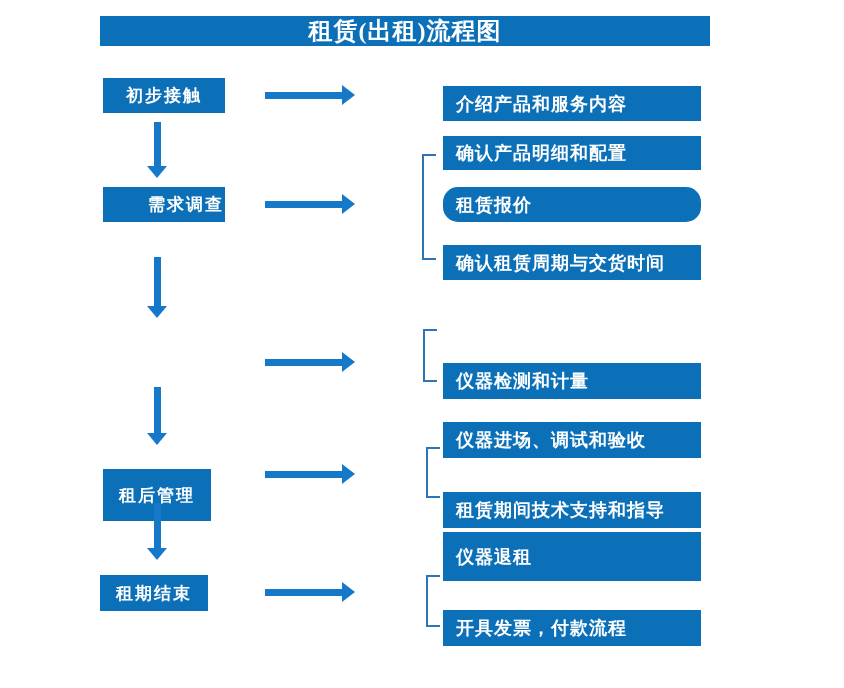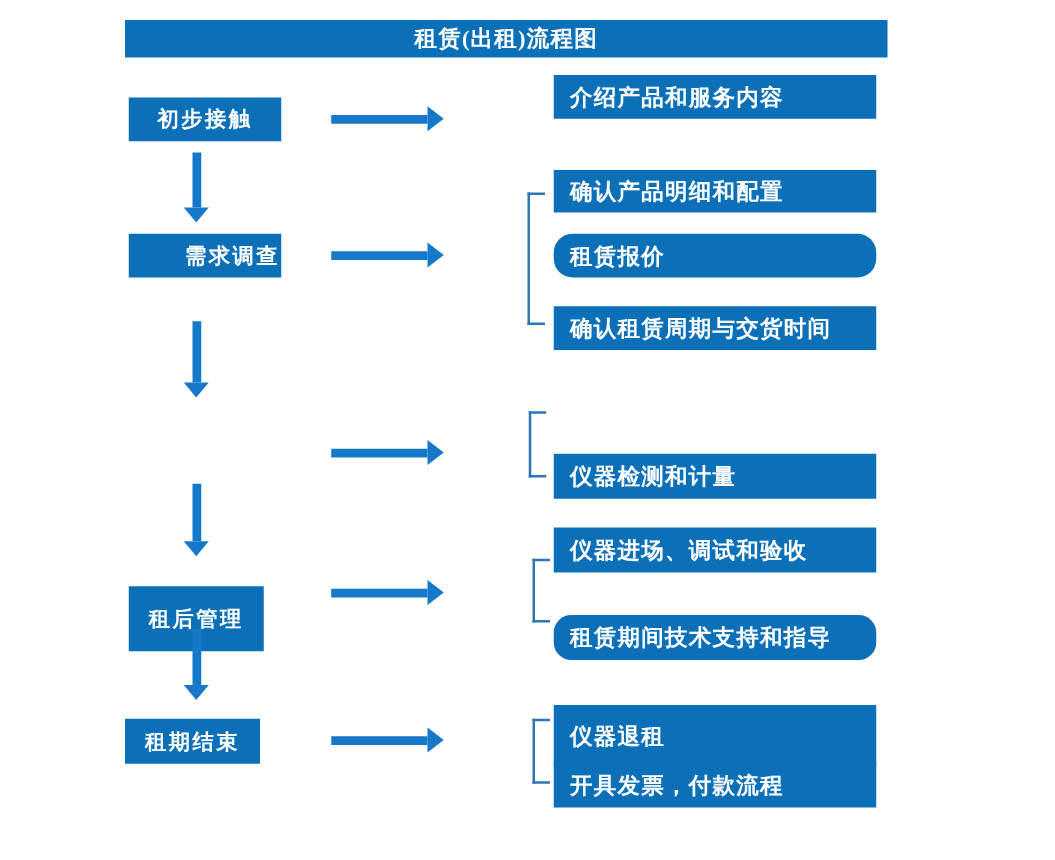--- a/index.html
+++ b/index.html
@@ -19,21 +19,21 @@
     background: #ffffff;
     overflow: hidden;
   }
   .title-bar {
     position: absolute;
     left: 100px; top: 16px;
     width: 610px; height: 30px;
     background: var(--box-blue);
     color: #ffffff;
     font-weight: bold;
-    font-size: 18px;
+    font-size: 24px;
     letter-spacing: 1px;
     display: flex;
     align-items: center;
     justify-content: center;
   }
   .step-box {
     position: absolute;
     background: var(--box-blue);
     color: #ffffff;
     font-weight: bold;
@@ -153,23 +153,23 @@
   <div class="h-arrow" style="left:265px; top:582px; width:90px;">
     <div class="shaft"></div>
     <div class="head"></div>
   </div>
 
   <div class="bracket" style="left:422px; top:154px; height:106px;"></div>
   <div class="bracket" style="left:423px; top:329px; height:53px;"></div>
   <div class="bracket" style="left:426px; top:447px; height:51px;"></div>
   <div class="bracket" style="left:426px; top:575px; height:52px;"></div>
 
-  <div class="detail-box" style="top:60px;  height:35px;">介绍产品和服务内容</div>
+  <div class="detail-box" style="top:86px;  height:35px;">介绍产品和服务内容</div>
   <div class="detail-box" style="top:136px; height:34px;">确认产品明细和配置</div>
   <div class="detail-box" style="top:187px; height:35px;border-radius:15px;">租赁报价</div>
   <div class="detail-box" style="top:245px; height:35px;">确认租赁周期与交货时间</div>
   <div class="detail-box" style="top:363px; height:36px;">仪器检测和计量</div>
   <div class="detail-box" style="top:422px; height:36px;text-align:right;">仪器进场、调试和验收</div>
-  <div class="detail-box" style="top:492px; height:36px;border-radius:14px;">租赁期间技术支持和指导</div>
-  <div class="detail-box" style="top:532px; height:49px;margin-top:32px;">仪器退租</div>
+  <div class="detail-box" style="top:492px; height:36px;">租赁期间技术支持和指导</div>
+  <div class="detail-box" style="top:532px; height:49px;">仪器退租</div>
   <div class="detail-box" style="top:610px; height:36px;">开具发票，付款流程</div>
 
 </div>
 
 </body></html>

